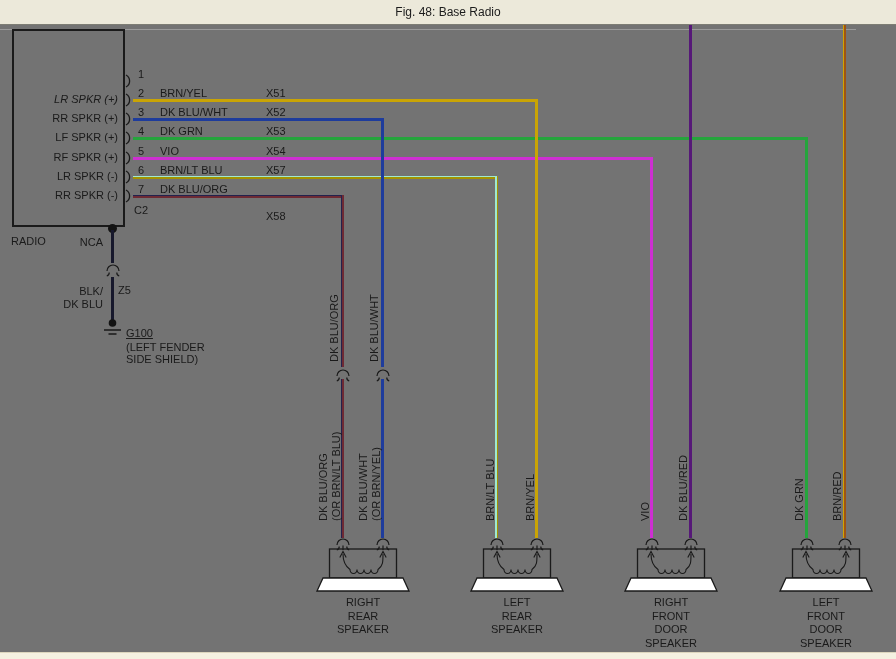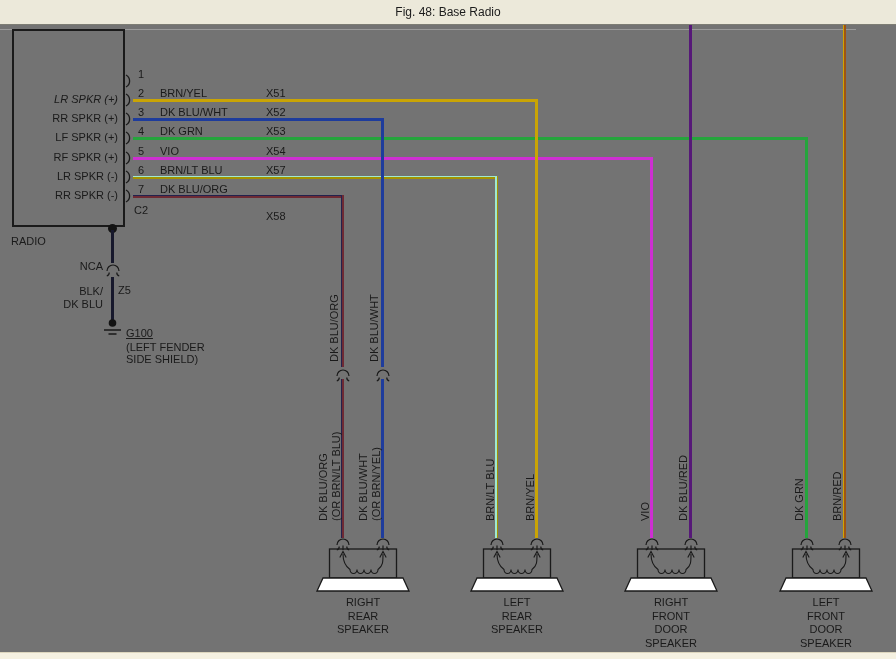--- a/index.html
+++ b/index.html
@@ -127,21 +127,21 @@
   <div class="vl" style="left:793px;top:521px;">DK GRN</div>
   <div class="vl" style="left:831px;top:521px;">BRN/RED</div>
 
   <div class="dot" style="left:108px;top:224px;"></div>
   <div class="wv" style="left: 111px; top: 230px; height: 33px; background: rgb(23, 24, 44);"></div>
   <svg class="svgabs" style="left:105px;top:261px;" width="16" height="16">
     <path d="M2,10 A6,6 0 0 1 14,10" fill="none" stroke="#1a1a1a" stroke-width="1.2"></path>
     <path d="M4.2,11.5 A3.2,3.2 0 0 1 1.8,14.8 M11.8,11.5 A3.2,3.2 0 0 0 14.2,14.8" fill="none" stroke="#1a1a1a" stroke-width="1.2"></path>
   </svg>
   <div class="wv" style="left: 111px; top: 277px; height: 44px; background: rgb(23, 24, 44);"></div>
-  <div class="t tr" style="left:40px;top:260px;width:63px;">NCA</div>
+  <div class="t tr" style="left:40px;top:236px;width:63px;">NCA</div>
   <div class="t tr" style="left:30px;top:285px;width:73px;">BLK/</div>
   <div class="t tr" style="left:30px;top:298px;width:73px;">DK BLU</div>
   <div class="t" style="left:118px;top:284px;">Z5</div>
   <svg class="svgabs" style="left:102px;top:317px;" width="22" height="20">
     <circle cx="10.5" cy="6" r="3.8" fill="#131313"></circle>
     <path d="M2,13 H19 M6.5,17 H14.5" fill="none" stroke="#1a1a1a" stroke-width="1.6"></path>
   </svg>
   <div class="t" style="left:126px;top:327px;text-decoration:underline;">G100</div>
   <div class="t" style="left:126px;top:341px;">(LEFT FENDER</div>
   <div class="t" style="left:126px;top:353px;">SIDE SHIELD)</div>

